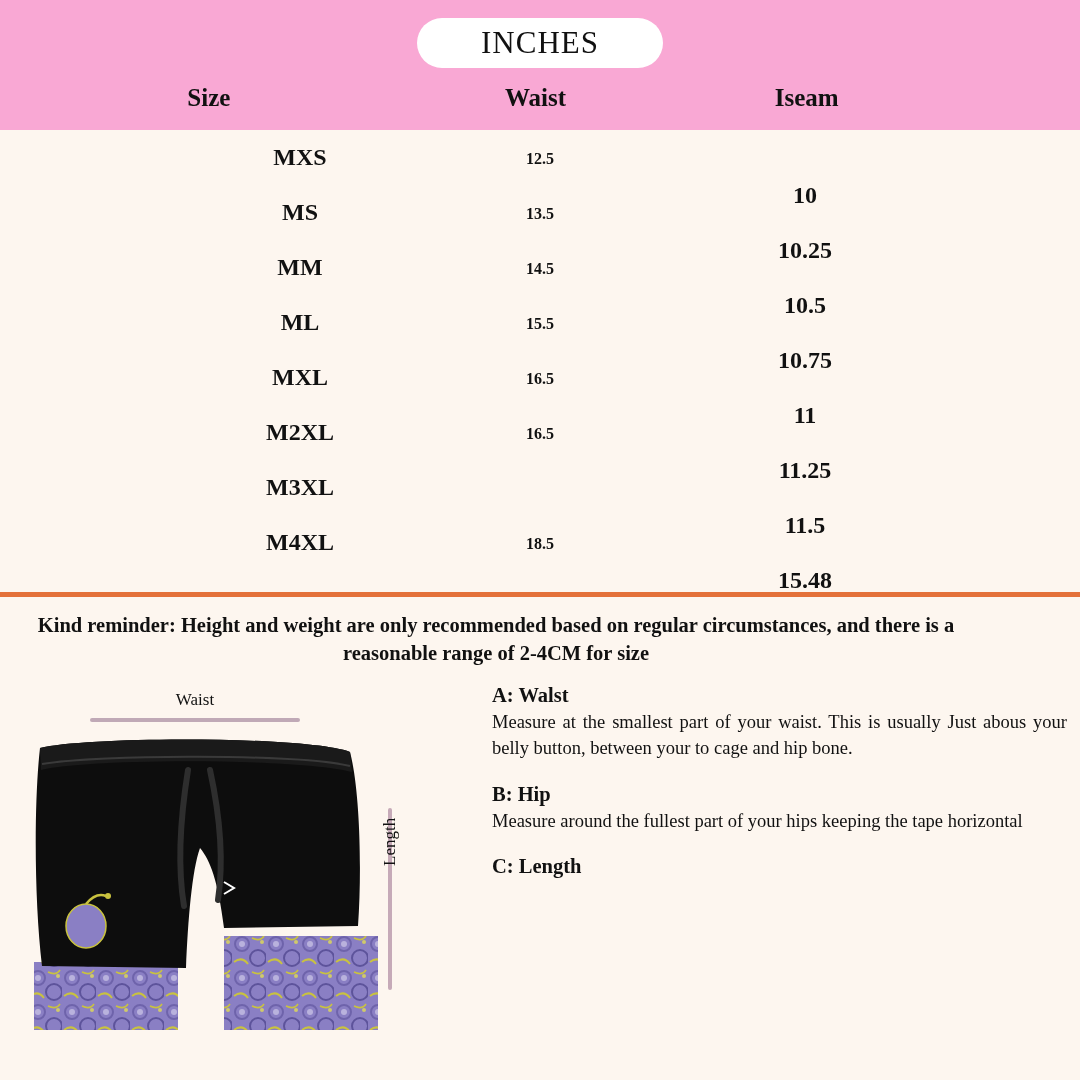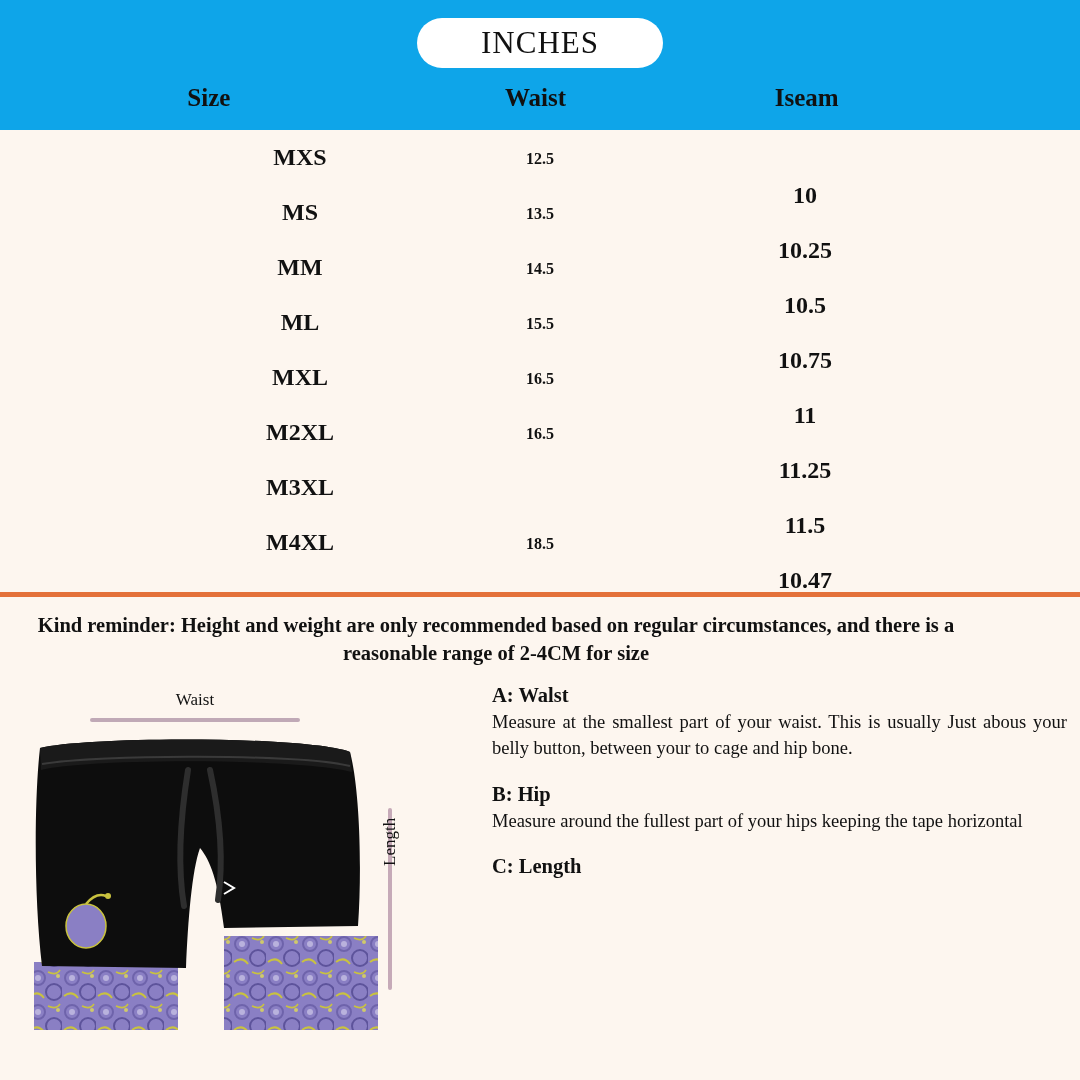--- a/index.html
+++ b/index.html
@@ -7,21 +7,21 @@
     width: 1080px; height: 1080px;
     background: #fdf6ef;
     font-family: "Liberation Serif", serif;
     overflow: hidden;
   }
   .page { position: relative; width: 1080px; height: 1080px; background: #fdf6ef; }
 
   
   .header-band {
     position: absolute; left: 0; top: 0; width: 1080px; height: 130px;
-    background: #0ea5e9;
+    background: #f9a8d4;
   }
   .unit-pill {
     position: absolute; left: 50%; transform: translateX(-50%); top: 18px;
     width: 246px; height: 50px;
     background: #ffffff; border-radius: 26px;
     display: flex; align-items: center; justify-content: center;
   }
   .unit-pill span {
     font-size: 31px; letter-spacing: 1px; color: #111; font-weight: 400;
     font-family: "Liberation Serif", serif;
@@ -151,21 +151,21 @@
       <div class="cell c-waist">16.5</div>
       <div class="cell c-inseam">11.25</div>
     </div>
     <div class="row">
       <div class="cell c-size">M3XL</div>
       <div class="cell c-inseam">11.5</div>
     </div>
     <div class="row">
       <div class="cell c-size">M4XL</div>
       <div class="cell c-waist">18.5</div>
-      <div class="cell c-inseam">10.47</div>
+      <div class="cell c-inseam">15.48</div>
     </div>
   </div>
 
   <div class="divider"></div>
 
   <div class="reminder">
     <p>Kind reminder: Height and weight are only recommended based on regular circumstances, and there is a reasonable range of 2-4CM for size</p>
   </div>
 
   <div class="lower">

